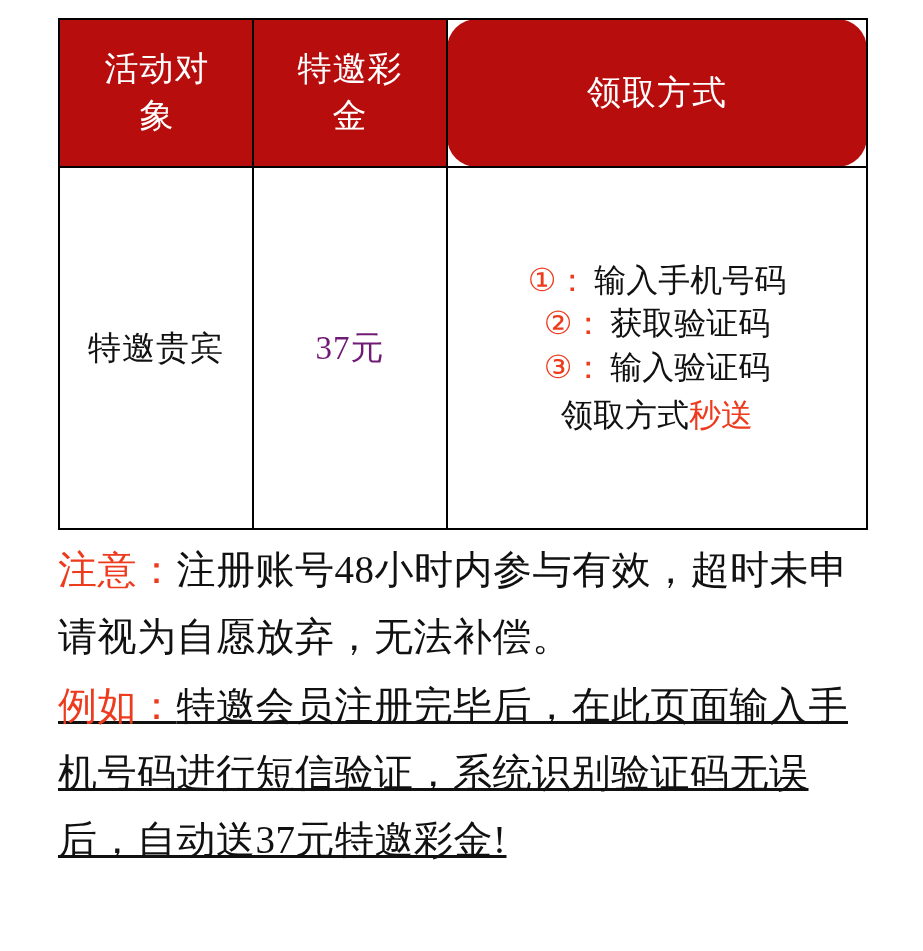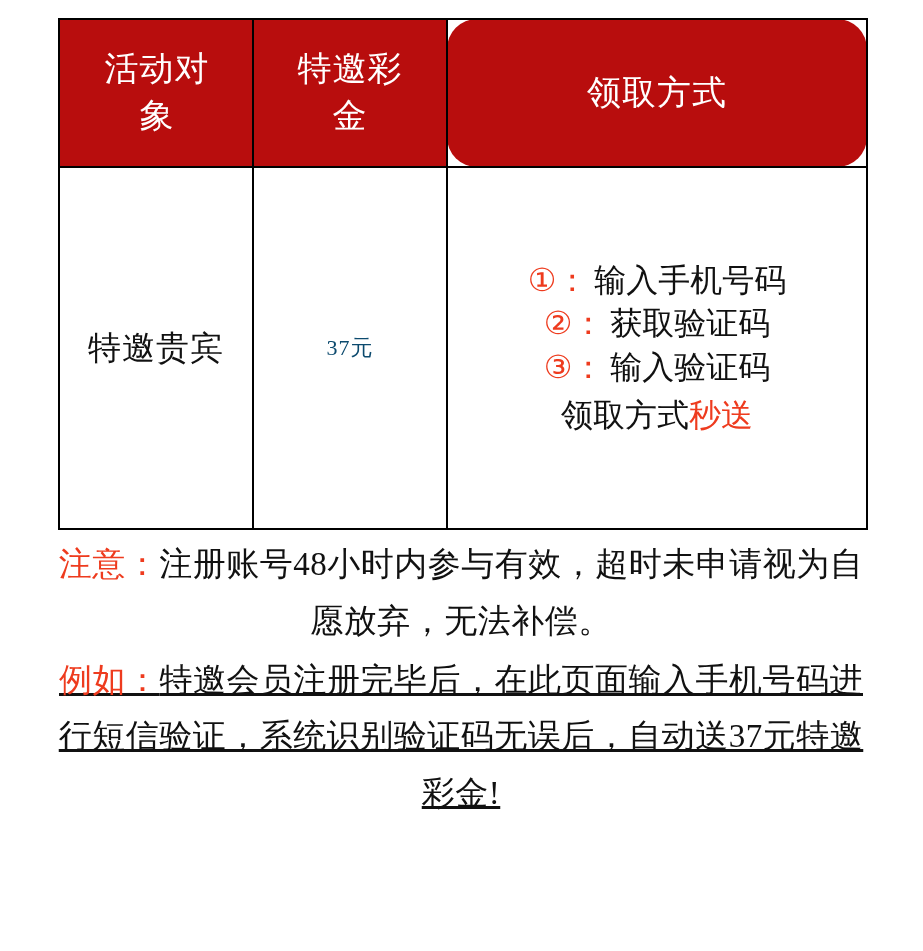--- a/index.html
+++ b/index.html
@@ -55,22 +55,22 @@
     height: 360px;
     font-size: 33px;
     line-height: 1.42;
   }
   td.cell-target {
     padding: 0 34px;
     letter-spacing: 1px;
     margin-left: 13px;
   }
   td.cell-bonus {
-    color: #0c4a6e;
-    font-size: 22px;
+    color: #701a75;
+    font-size: 33px;
     letter-spacing: 1px;
   }
   td.cell-method {
     padding: 8px 20px;
   }
   .method-list {
     display: flex;
     flex-direction: column;
     gap: 2px;
     align-items: center;
@@ -99,23 +99,23 @@
   .method-note .hl {
     color: #ee3b1e;
   }
 
   
   .notes {
     margin-top: 6px;
     width: 806px;
   }
   .note-block {
-    font-size: 33px;
+    font-size: 39px;
     line-height: 1.72;
-    text-align: center;
+    text-align: left;
     letter-spacing: 0.5px;
   }
   .note-block + .note-block {
     margin-top: 2px;
     text-decoration: underline;
   }
   .note-label {
     color: #ee3b1e;
   }
   .note-body {

